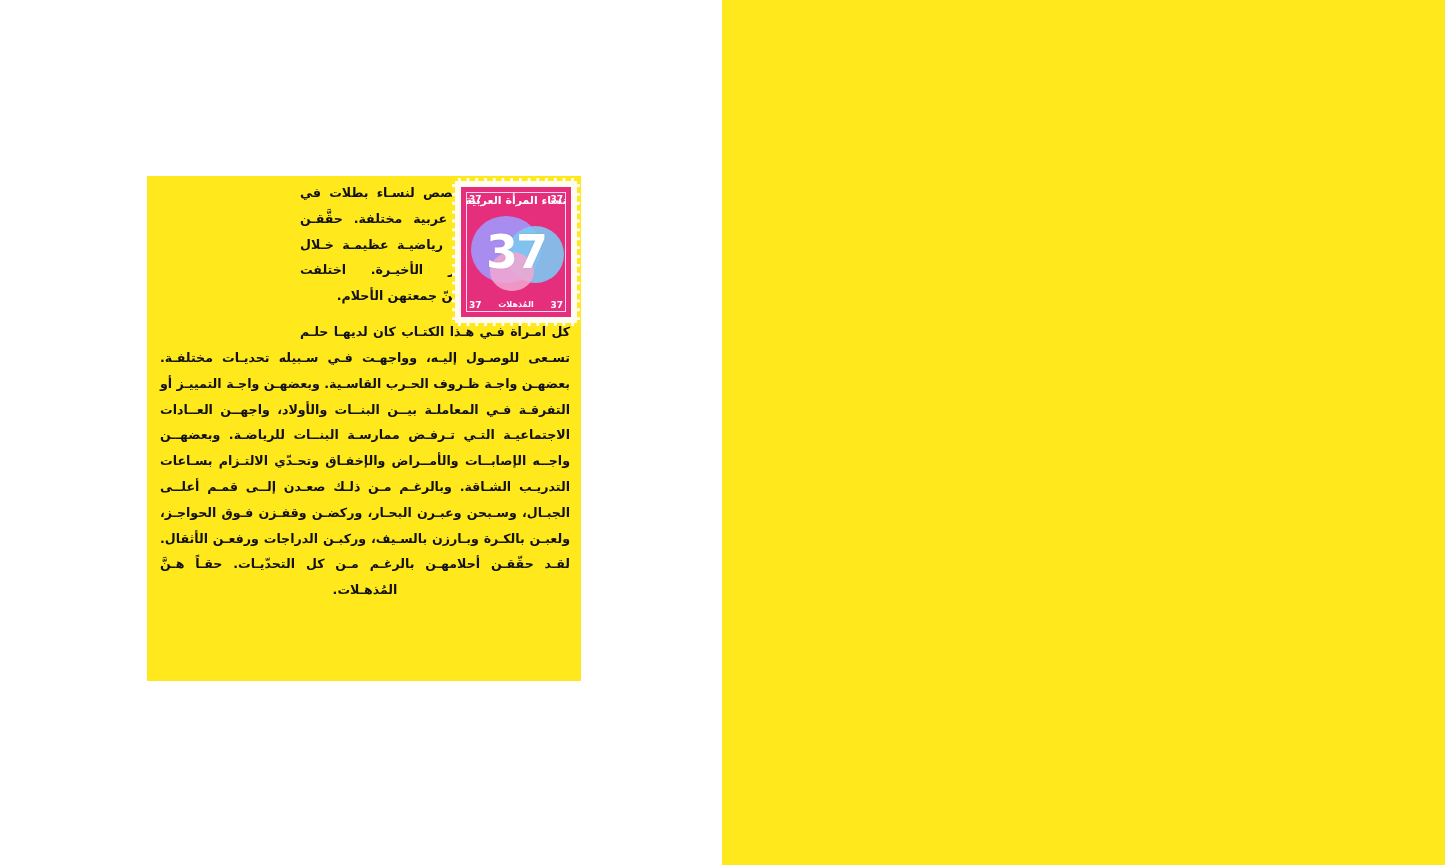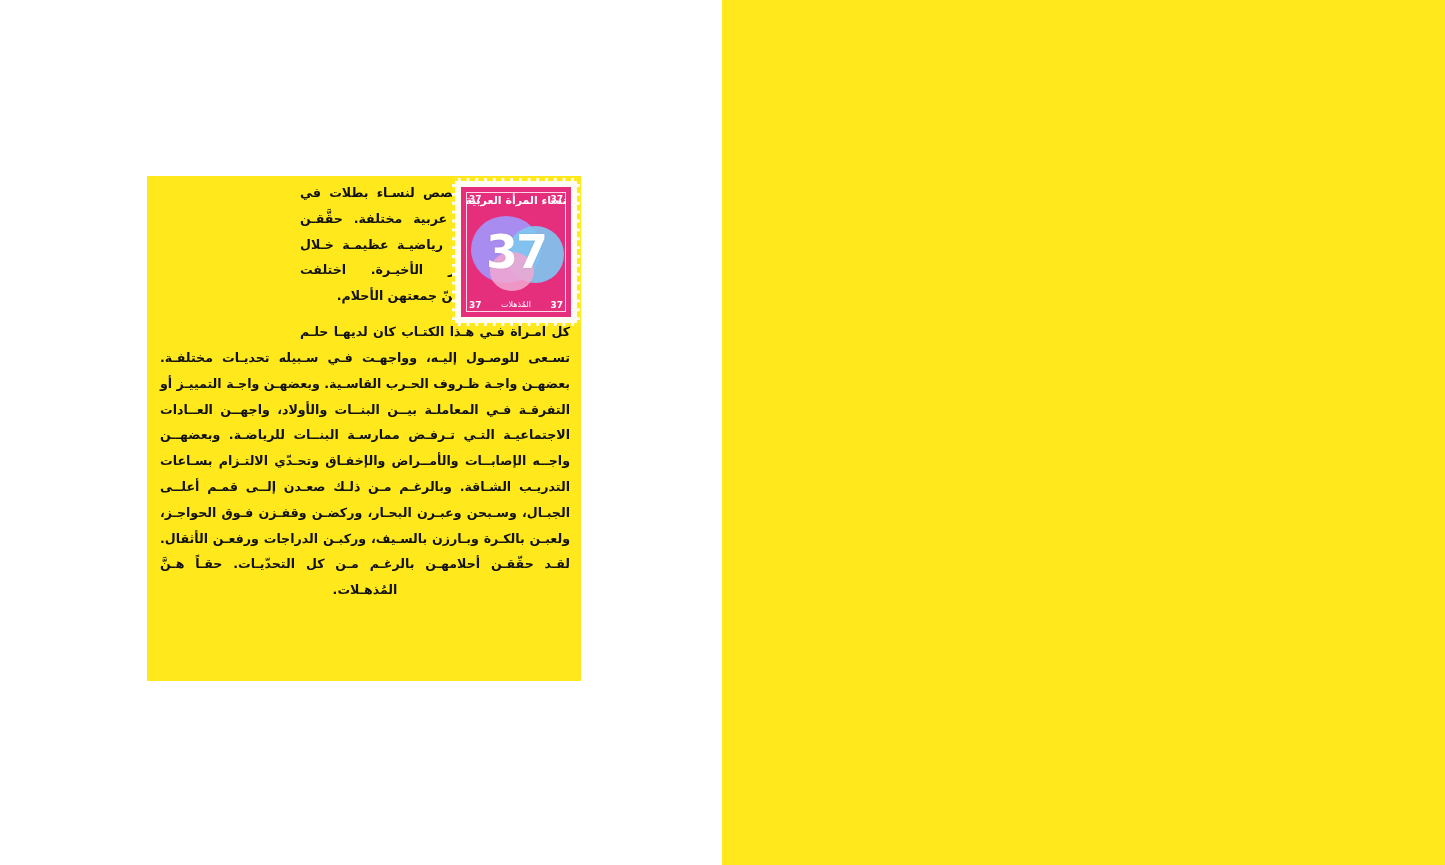--- a/index.html
+++ b/index.html
@@ -111,21 +111,21 @@
     color: #ffffff;
     direction: rtl;
   }
   .stamp .bottom-text {
     position: absolute;
     bottom: 8px;
     left: 0;
     right: 0;
     text-align: center;
     font-size: 8px;
-    font-weight: 400;
+    font-weight: 700;
     color: #ffffff;
     direction: rtl;
   }
   .stamp .blob {
     position: absolute;
     border-radius: 50%;
     filter: blur(0.4px);
   }
   .stamp .blob.b1 {
     width: 64%; height: 52%;

